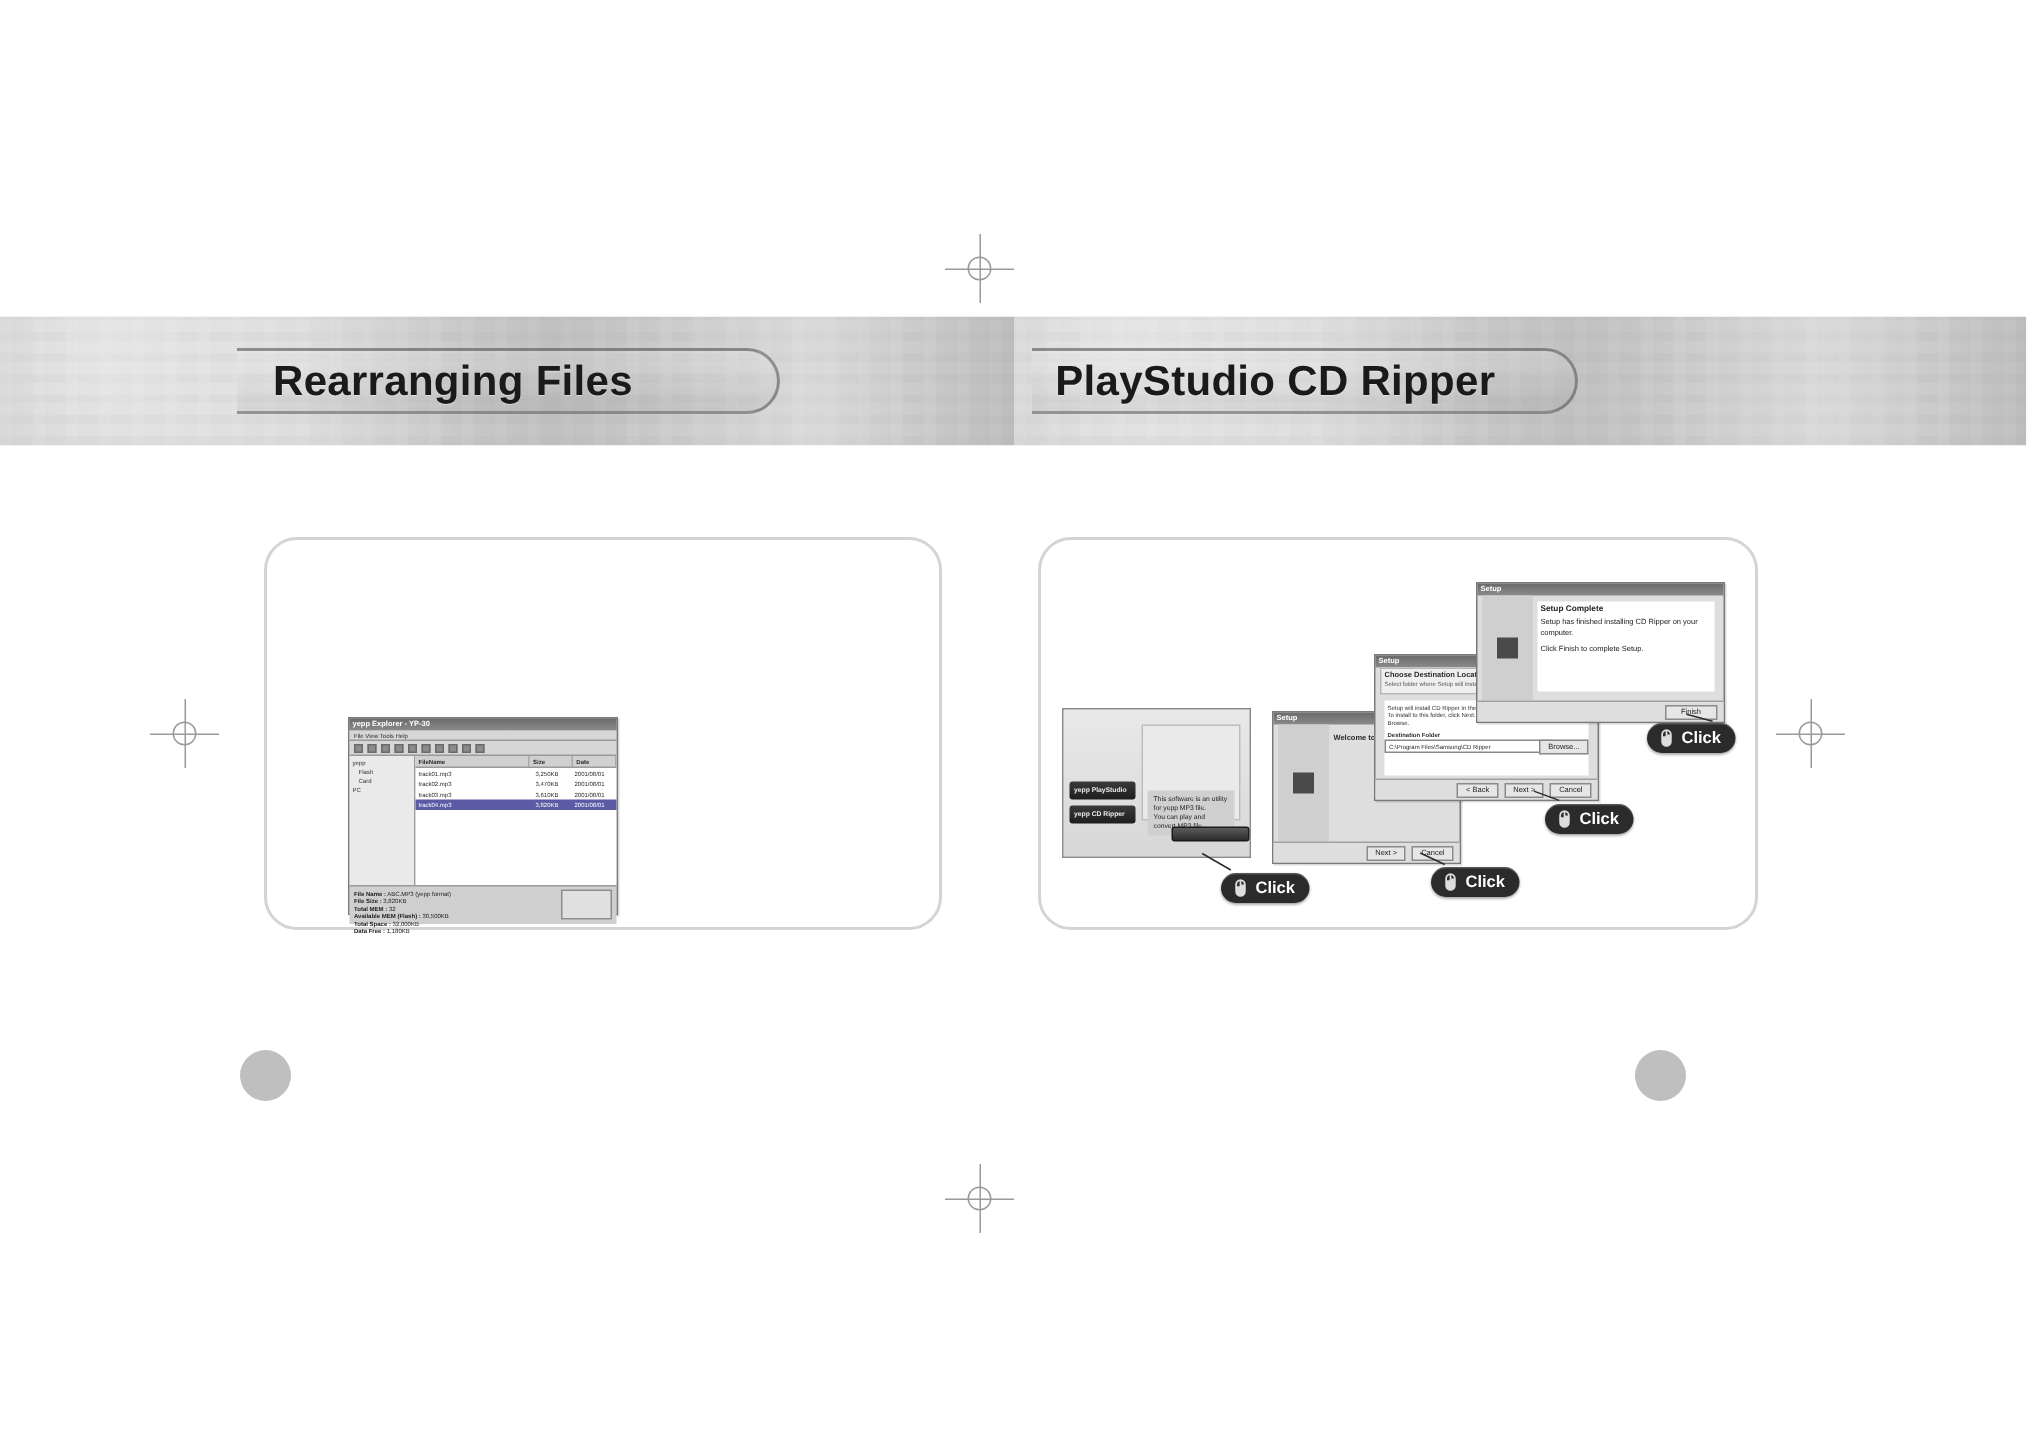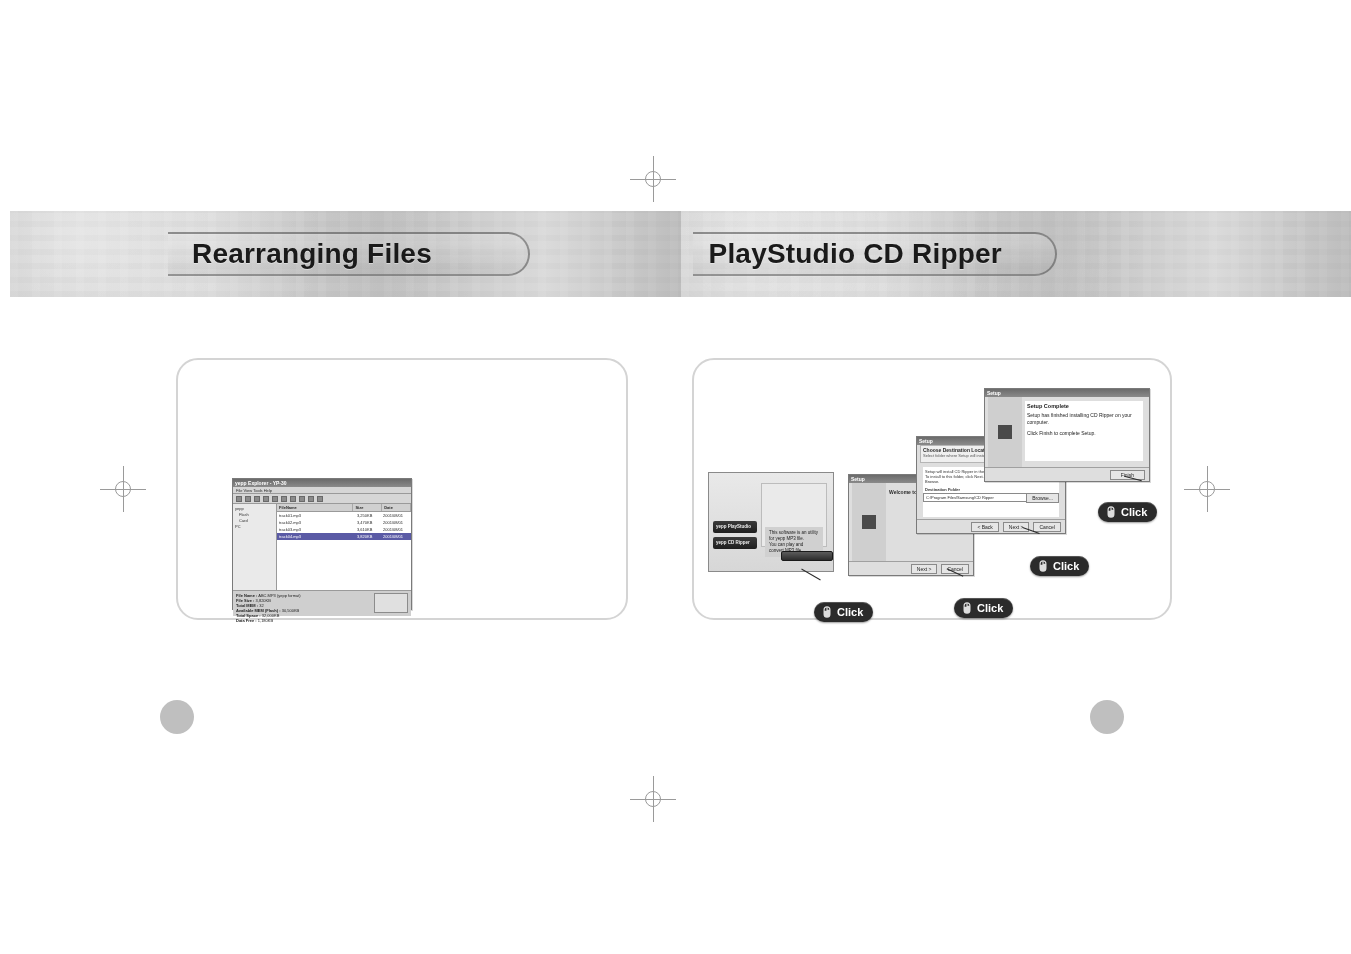--- a/index.html
+++ b/index.html
@@ -41,21 +41,21 @@
   .page-dot {
     position: absolute;
     width: 34px; height: 34px;
     border-radius: 50%;
     background: #bfbfbf;
   }
 
   
   .banner-row {
     position: absolute;
-    left: 10px; right: 0;
+    left: 0; right: 0;
     top: 211px;
     height: 108px;
     display: flex;
   }
   .banner {
     position: relative;
     flex: 1;
     height: 86px;
     overflow: hidden;
   }
@@ -155,21 +155,20 @@
     align-items: center;
     gap: 3px;
     height: 20px;
     padding: 0 10px 0 6px;
     border-radius: 10px;
     background: #2b2b2b;
     color: #fff;
     font-weight: 700;
     font-size: 11px;
     box-shadow: 0 1px 0 rgba(255,255,255,0.2) inset, 0 1px 2px rgba(0,0,0,0.4);
-    margin-top: 20px;
   }
   .click-badge svg { width: 14px; height: 14px; }
   .click-line {
     position: absolute;
     height: 1px;
     background: #2b2b2b;
   }
 
   
   .fm-window { left: 54px; top: 118px; width: 180px; height: 132px; background:#bfbfbf; }

